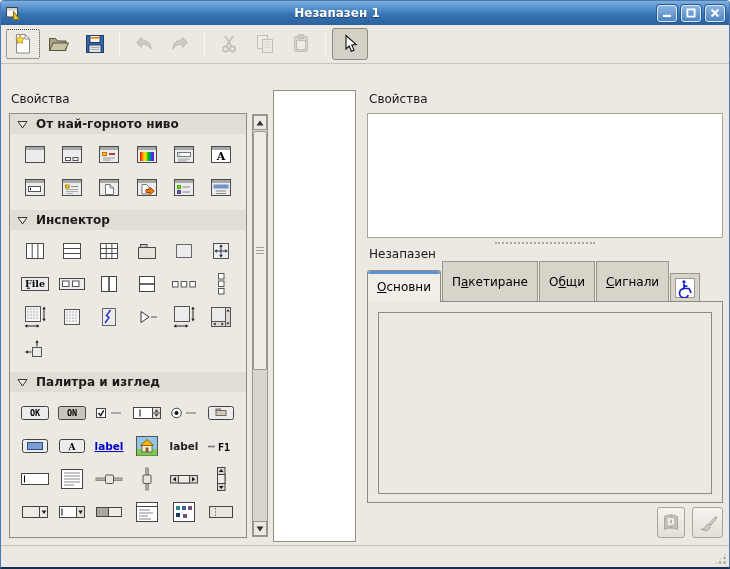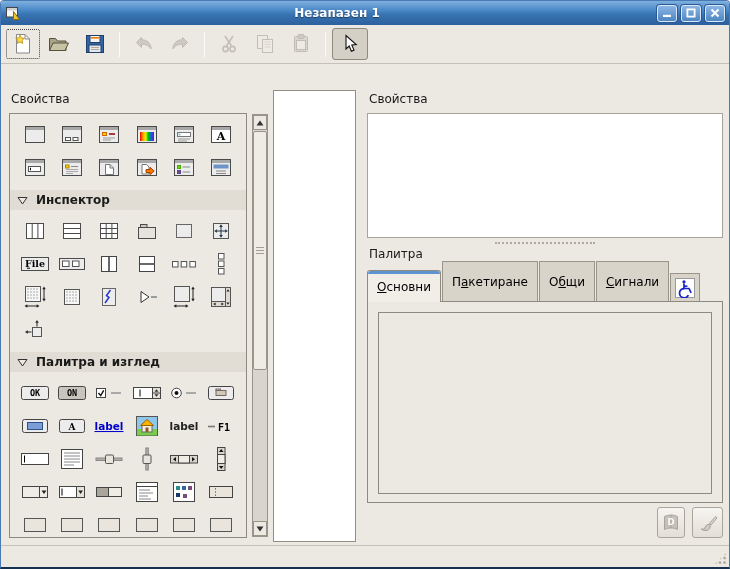--- a/index.html
+++ b/index.html
@@ -216,20 +216,28 @@
             <path d="M7 2.5 V16 l3.2 -3 2.2 5.2 2.6 -1.1 -2.2 -5.2 4.4 -.4 z" fill="#fff" stroke="#111" stroke-width="1.1"></path>
           </svg>
         </span>
       </button>
     </div>
 
   <div class="content">
 
     <span class="panel-label" id="palette-label">Свойства</span>
     <div class="palette">
+        <div class="psec-header">
+          <span class="expander">
+            <svg width="11" height="11" viewBox="0 0 11 11">
+              <path d="M1 2.5 h9 L5.5 9 z" fill="#ece8e2" stroke="#333"></path>
+            </svg>
+          </span>
+          <span>От най-горното ниво</span>
+        </div>
         <div class="pgrid">
           <button class="p-item">
             <span style="display:flex">
               <svg width="24" height="24" viewBox="0 0 24 24">
                 <rect x="2.5" y="3.5" width="19" height="16" fill="#ececec" stroke="#4a4a4a"></rect>
                 <rect x="3" y="4" width="18" height="3" fill="#a8a8a8"></rect>
               </svg>
             </span>
           </button>
           <button class="p-item">
@@ -878,21 +886,21 @@
 
     <div class="canvas"></div>
 
     <span class="panel-label" id="inspector-label">Свойства</span>
     <div class="inspector"></div>
 
     <div class="handle">
       <div class="handle-dots"></div>
     </div>
 
-    <span class="panel-label" id="props-label">Палитра</span>
+    <span class="panel-label" id="props-label">Незапазен</span>
 
     <div class="tabs">
         <button class="tab active"><u>О</u>сновни</button>
         <button class="tab">П<u>а</u>кетиране</button>
         <button class="tab">О<u>б</u>щи</button>
         <button class="tab"><u>С</u>игнали</button>
         <button class="tab icon-tab">
           <span style="display:flex">
             <svg width="20" height="20" viewBox="0 0 20 20">
               <rect x="0.5" y="0.5" width="19" height="19" fill="#fff" stroke="#999"></rect>

